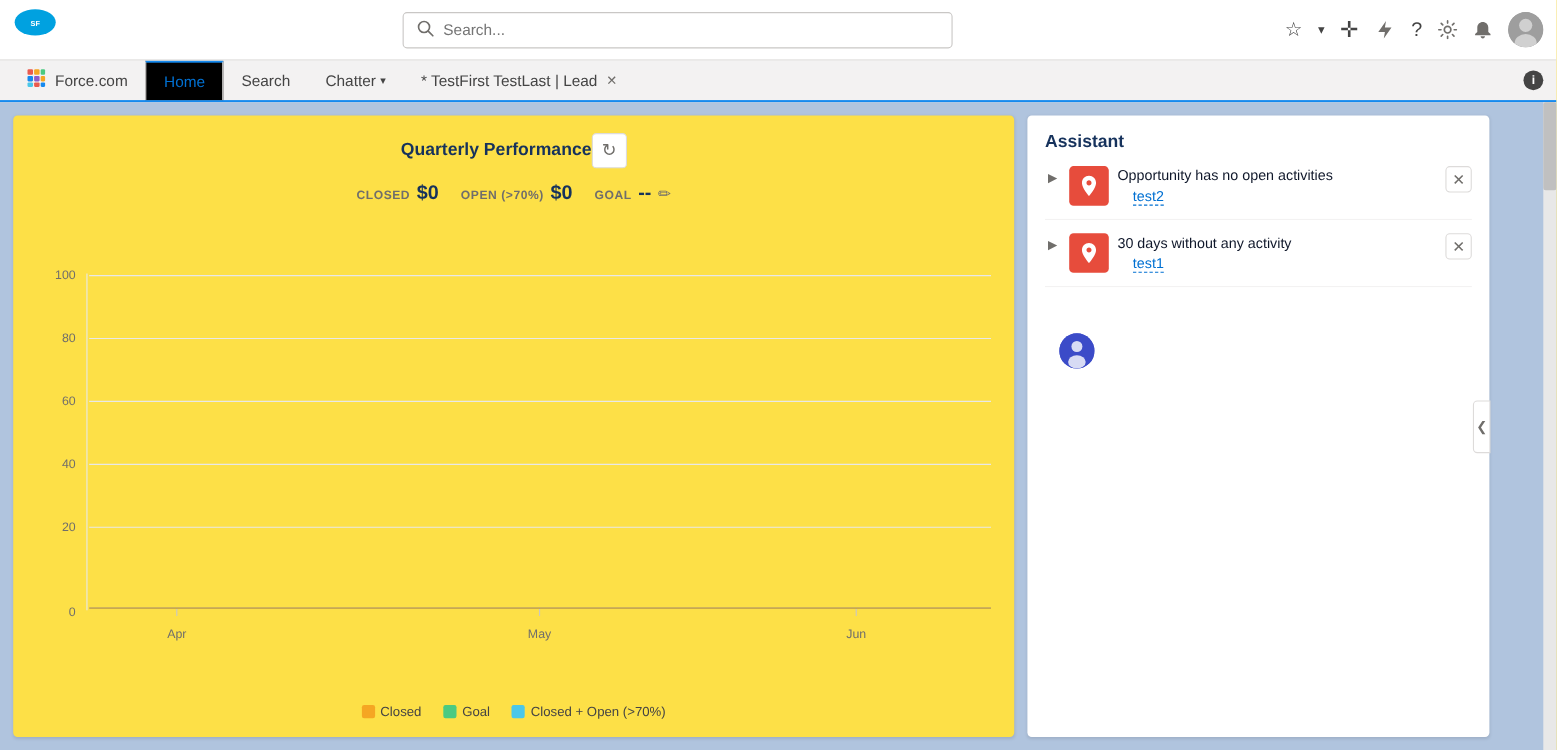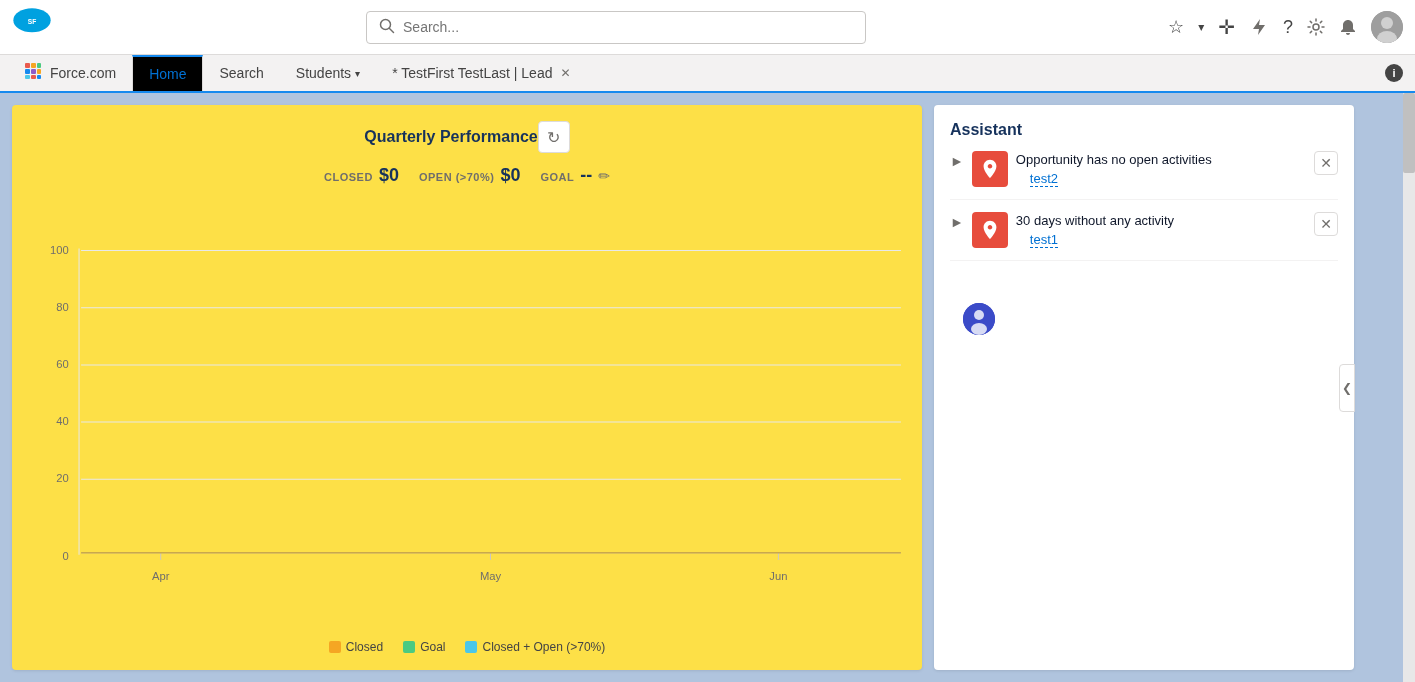--- a/index.html
+++ b/index.html
@@ -467,21 +467,21 @@
     <span>Force.com</span>
   </div>
 
   <div class="tab active">
     <span>Home</span>
   </div>
   <div class="tab">
     <span>Search</span>
   </div>
   <div class="tab">
-    <span>Students</span>
+    <span>Chatter</span>
     <span style="margin-left:4px; font-size:10px;">▾</span>
   </div>
   <div class="tab dynamic">
     <span>* TestFirst TestLast | Lead</span>
     <span class="tab-close">✕</span>
   </div>
 
   <div class="tab-info">
     <div class="tab-info-icon">i</div>
   </div>

